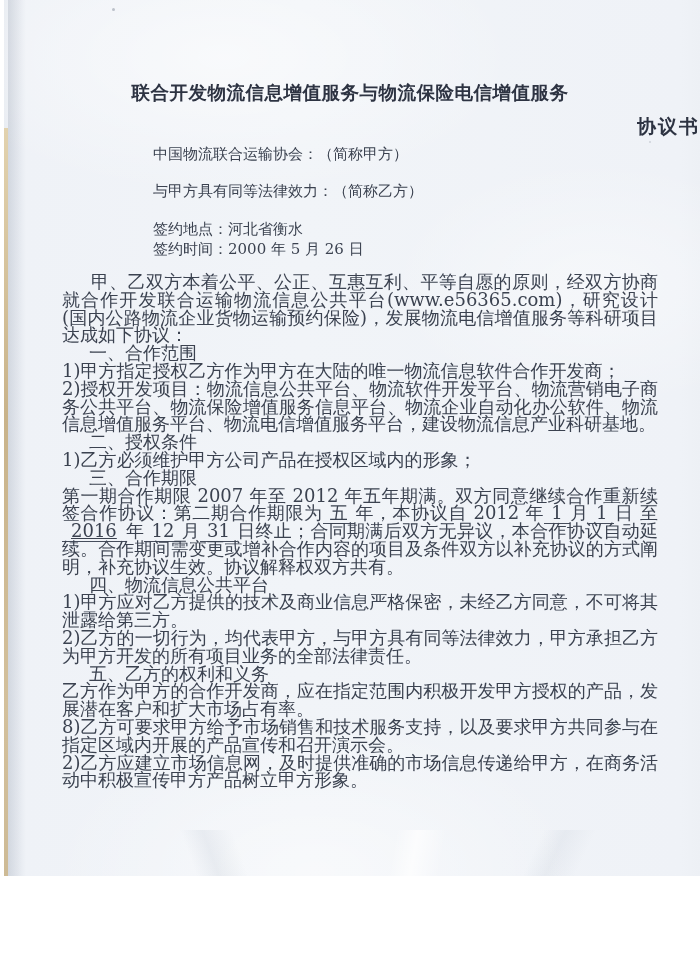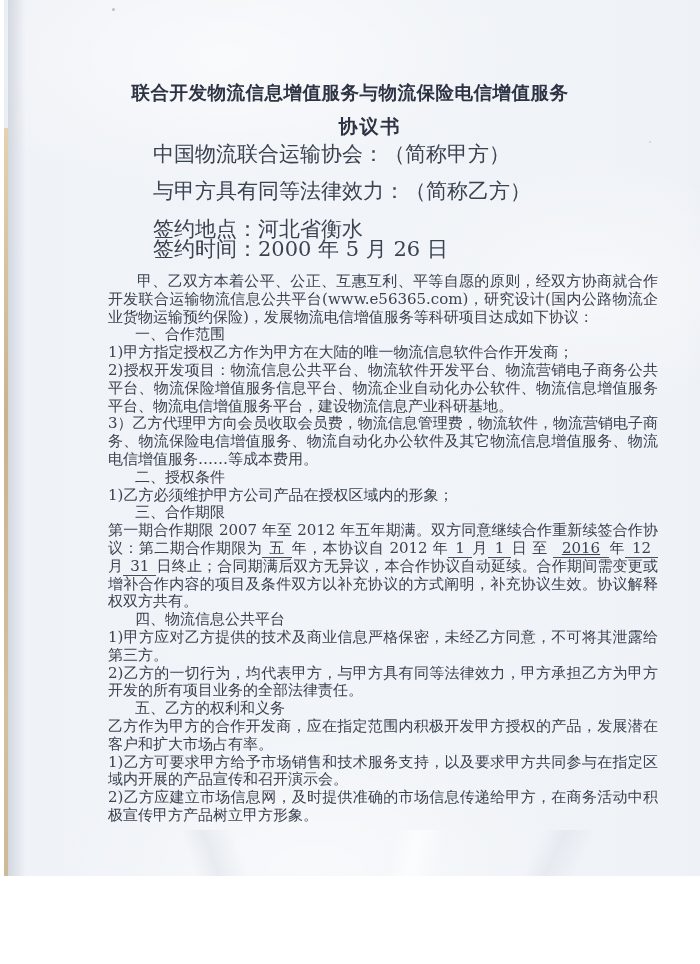--- a/index.html
+++ b/index.html
@@ -49,32 +49,32 @@
   .speck.s2 { left: 649px; top: 141px; width: 2px; height: 2px; opacity: .35; }
   .speck.s3 { left: 640px; top: 931px; width: 3px; height: 2px; opacity: .28; }
 
   
   .title {
     margin: 82px 30px 0; text-align: center;
     font-size: 18.5px; font-weight: 700; color: #2d3342;
     letter-spacing: 0.5px; line-height: 22px;
   }
   .subtitle {
-    margin: 12px 0 4px; text-align: center;
+    margin: 12px 0 4px; text-align: right;
     font-size: 19px; font-weight: 700; color: #2d3342; letter-spacing: 2px; line-height: 21px; padding-left: 40px;
   }
-  .party-block { margin: 9px 40px 0 153px; font-size: 21px; color: #3b4250; }
+  .party-block { margin: 9px 40px 0 153px; font-size: 15px; color: #3b4250; }
   .party-block p { margin: 0; line-height: 16px; }
   .party-b   { margin-top: 21px !important; }
   .sign-place{ margin-top: 22px !important; }
   .sign-date { margin-top: 4px  !important; }
 
   .body {
-    margin: 16px 42px 0 108px;
-    font-size: 15px; line-height: 17.8px;
+    margin: 16px 42px 0 62px;
+    font-size: 18px; line-height: 17.8px;
     color: #3b4250; text-align: justify;
   }
   .body p { margin: 0; }
   .indent  { text-indent: 29px; }
   .heading { text-indent: 27px; }
 
   .blank {
     border-bottom: 1.2px solid #464d5c;
     padding: 0 7px;
   }
@@ -95,35 +95,34 @@
       <p class="sign-place">签约地点：河北省衡水</p>
       <p class="sign-date">签约时间：2000 年 5 月 26 日</p>
     </div>
 
     <div class="body">
       <p class="indent">甲、乙双方本着公平、公正、互惠互利、平等自愿的原则，经双方协商就合作开发联合运输物流信息公共平台(www.e56365.com)，研究设计(国内公路物流企业货物运输预约保险)，发展物流电信增值服务等科研项目达成如下协议：</p>
 
       <p class="heading">一、合作范围</p>
       <p>1)甲方指定授权乙方作为甲方在大陆的唯一物流信息软件合作开发商；</p>
       <p>2)授权开发项目：物流信息公共平台、物流软件开发平台、物流营销电子商务公共平台、物流保险增值服务信息平台、物流企业自动化办公软件、物流信息增值服务平台、物流电信增值服务平台，建设物流信息产业科研基地。</p>
-      <p>3）乙方代理甲方向会员收取会员费，物流信息管理费，物流软件，物流营销电子商务、物流保险电信增值服务、物流自动化办公软件及其它物流信息增值服务、物流电信增值服务……等成本费用。</p>
 
       <p class="heading">二、授权条件</p>
       <p>1)乙方必须维护甲方公司产品在授权区域内的形象；</p>
 
       <p class="heading">三、合作期限</p>
       <p><span>第一期合作期限 2007 年至 2012 年五年期满。双方同意继续合作重新续签合作协议：第二期合作期限为</span><span class="blank">五</span><span>年，本协议自 2012 年</span><span class="blank">1</span><span>月</span><span class="blank">1</span><span>日 至 </span><span class="blank wide">2016</span><span>年</span><span class="blank">12</span><span>月</span><span class="blank">31</span><span>日终止；合同期满后双方无异议，本合作协议自动延续。合作期间需变更或增补合作内容的项目及条件双方以补充协议的方式阐明，补充协议生效。协议解释权双方共有。</span></p>
 
       <p class="heading">四、物流信息公共平台</p>
       <p>1)甲方应对乙方提供的技术及商业信息严格保密，未经乙方同意，不可将其泄露给第三方。</p>
       <p>2)乙方的一切行为，均代表甲方，与甲方具有同等法律效力，甲方承担乙方为甲方开发的所有项目业务的全部法律责任。</p>
 
       <p class="heading">五、乙方的权利和义务</p>
       <p>乙方作为甲方的合作开发商，应在指定范围内积极开发甲方授权的产品，发展潜在客户和扩大市场占有率。</p>
-      <p>1)乙方可要求甲方给予市场销售和技术服务支持，以及要求甲方共同参与在指定区域内开展的产品宣传和召开演示会。</p>
+      <p>8)乙方可要求甲方给予市场销售和技术服务支持，以及要求甲方共同参与在指定区域内开展的产品宣传和召开演示会。</p>
       <p>2)乙方应建立市场信息网，及时提供准确的市场信息传递给甲方，在商务活动中积极宣传甲方产品树立甲方形象。</p>
     </div>
 
     <div class="edge-shadow"></div>
     <div class="edge-white"></div>
     <div class="edge-tan"></div>
 
     <div class="speck s1"></div>
     <div class="speck s2"></div>
     <div class="speck s3"></div>

